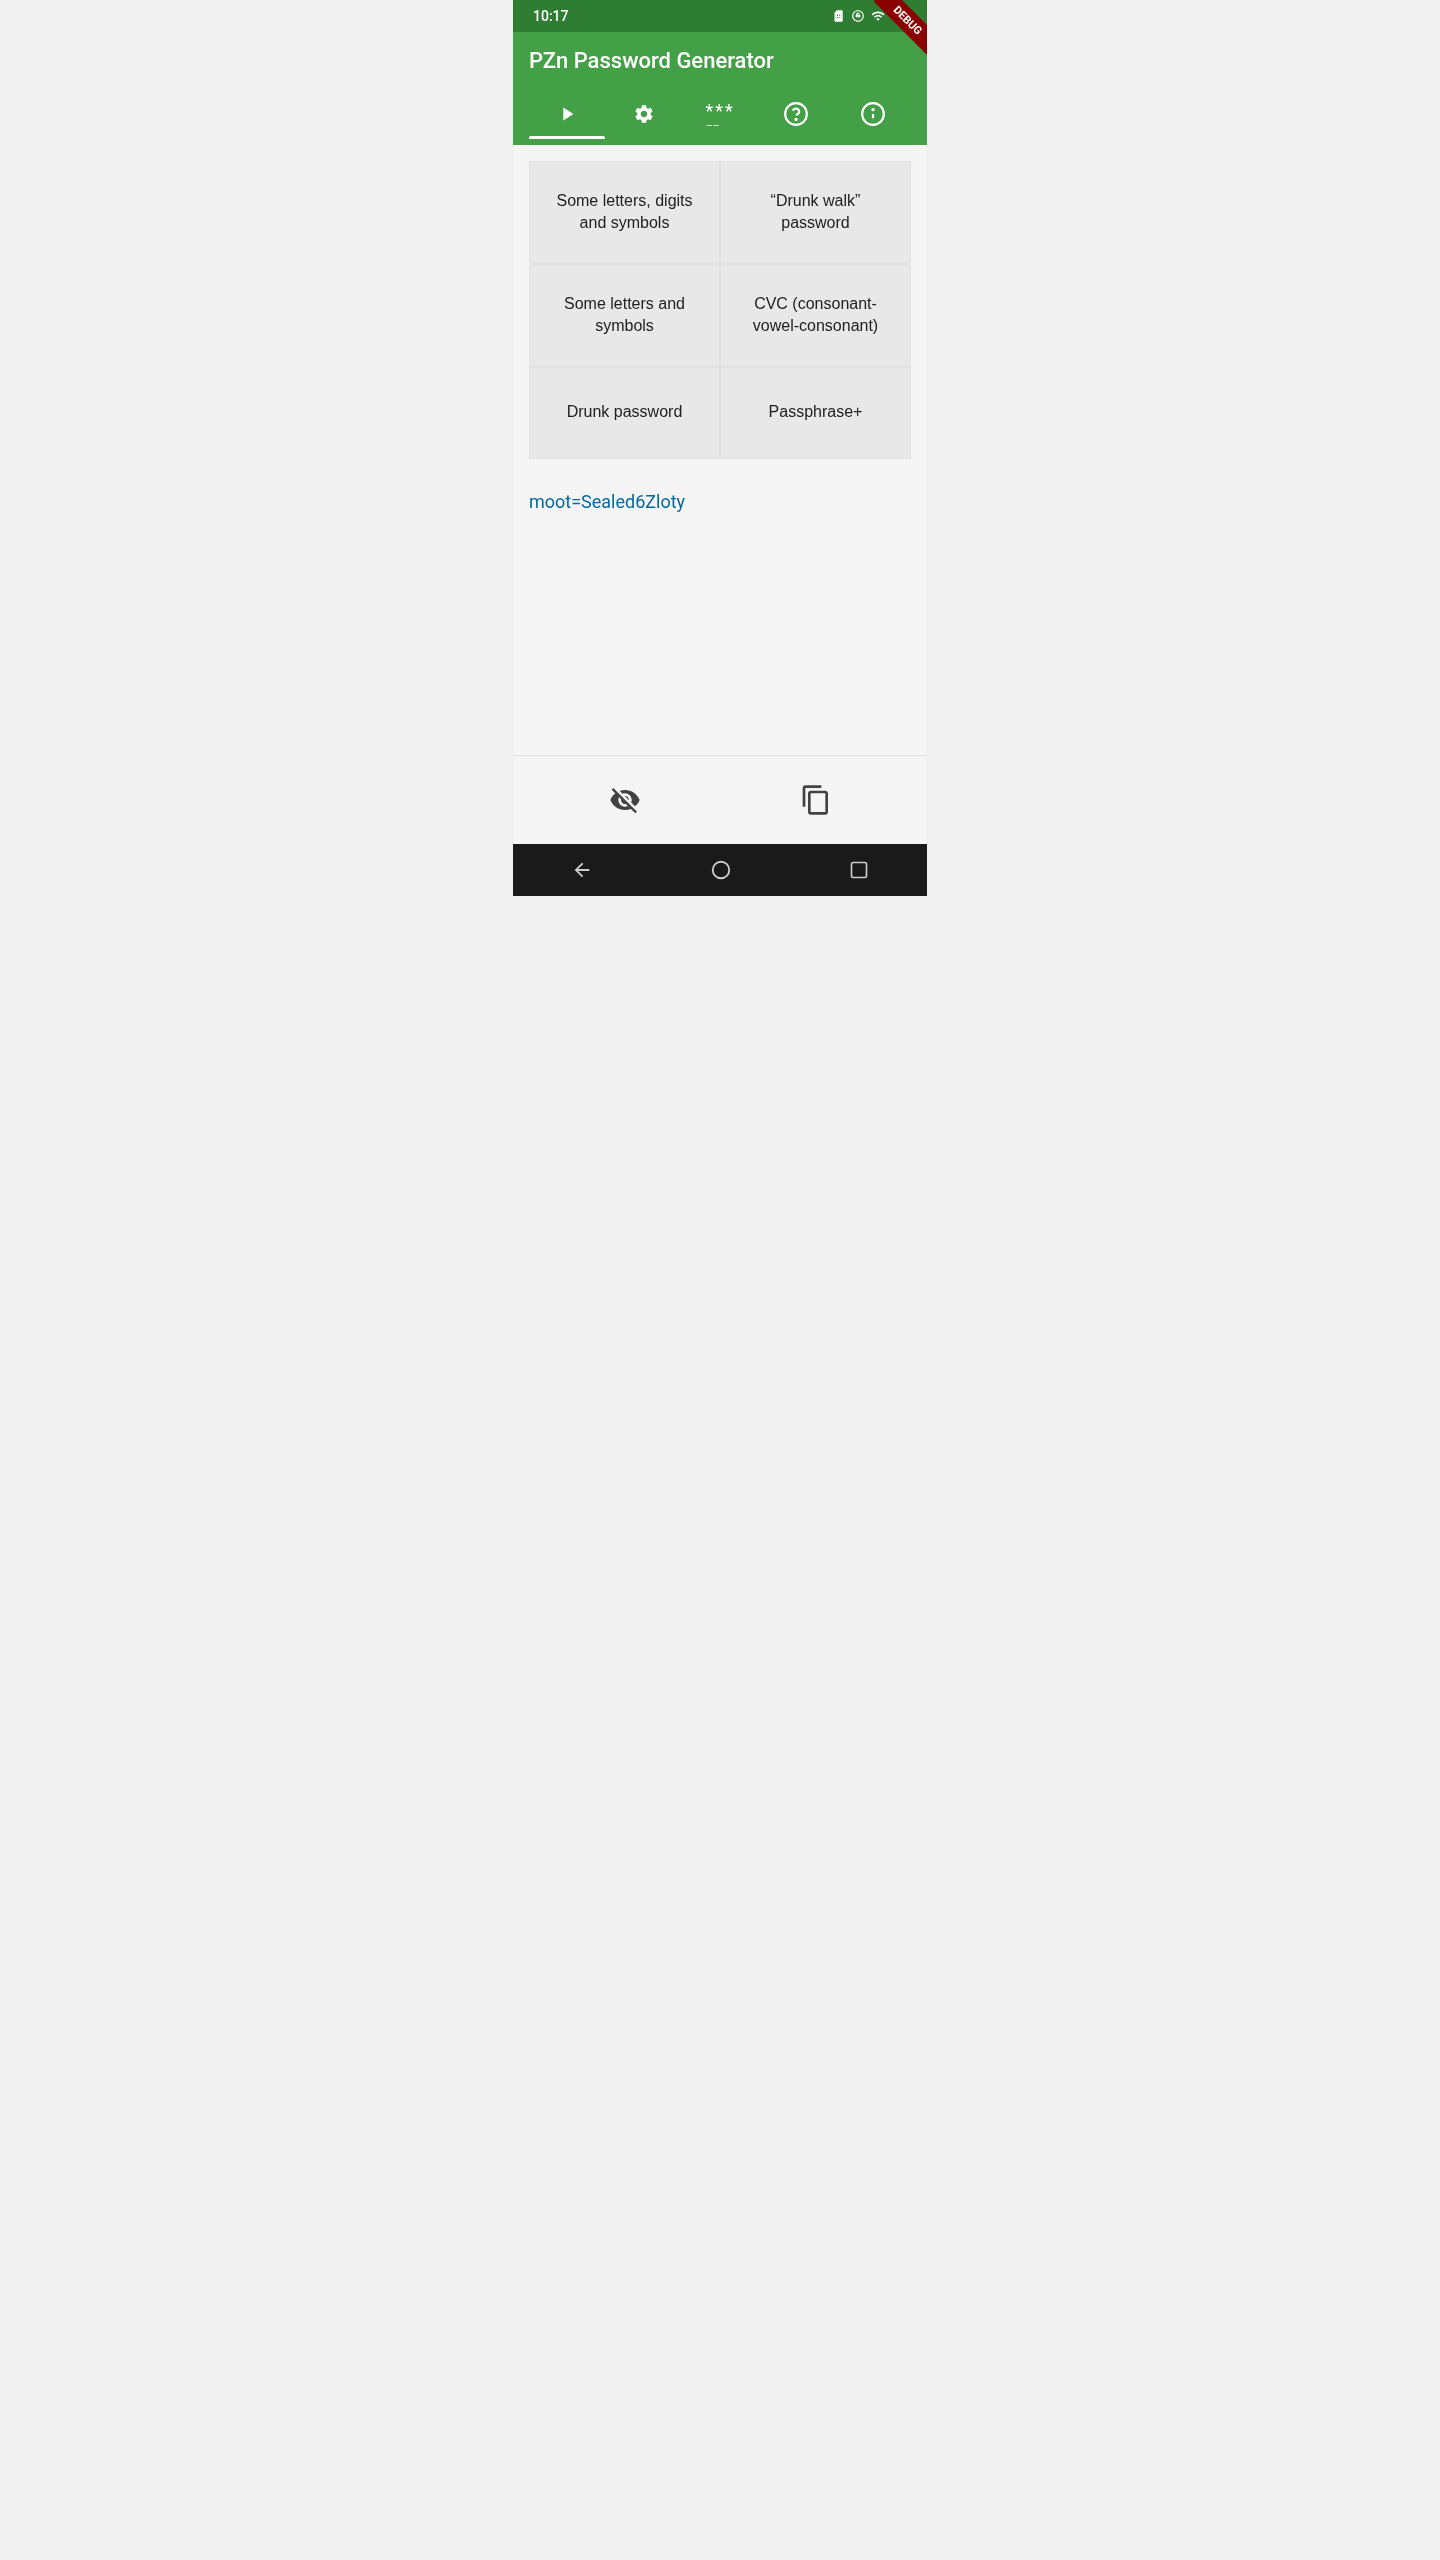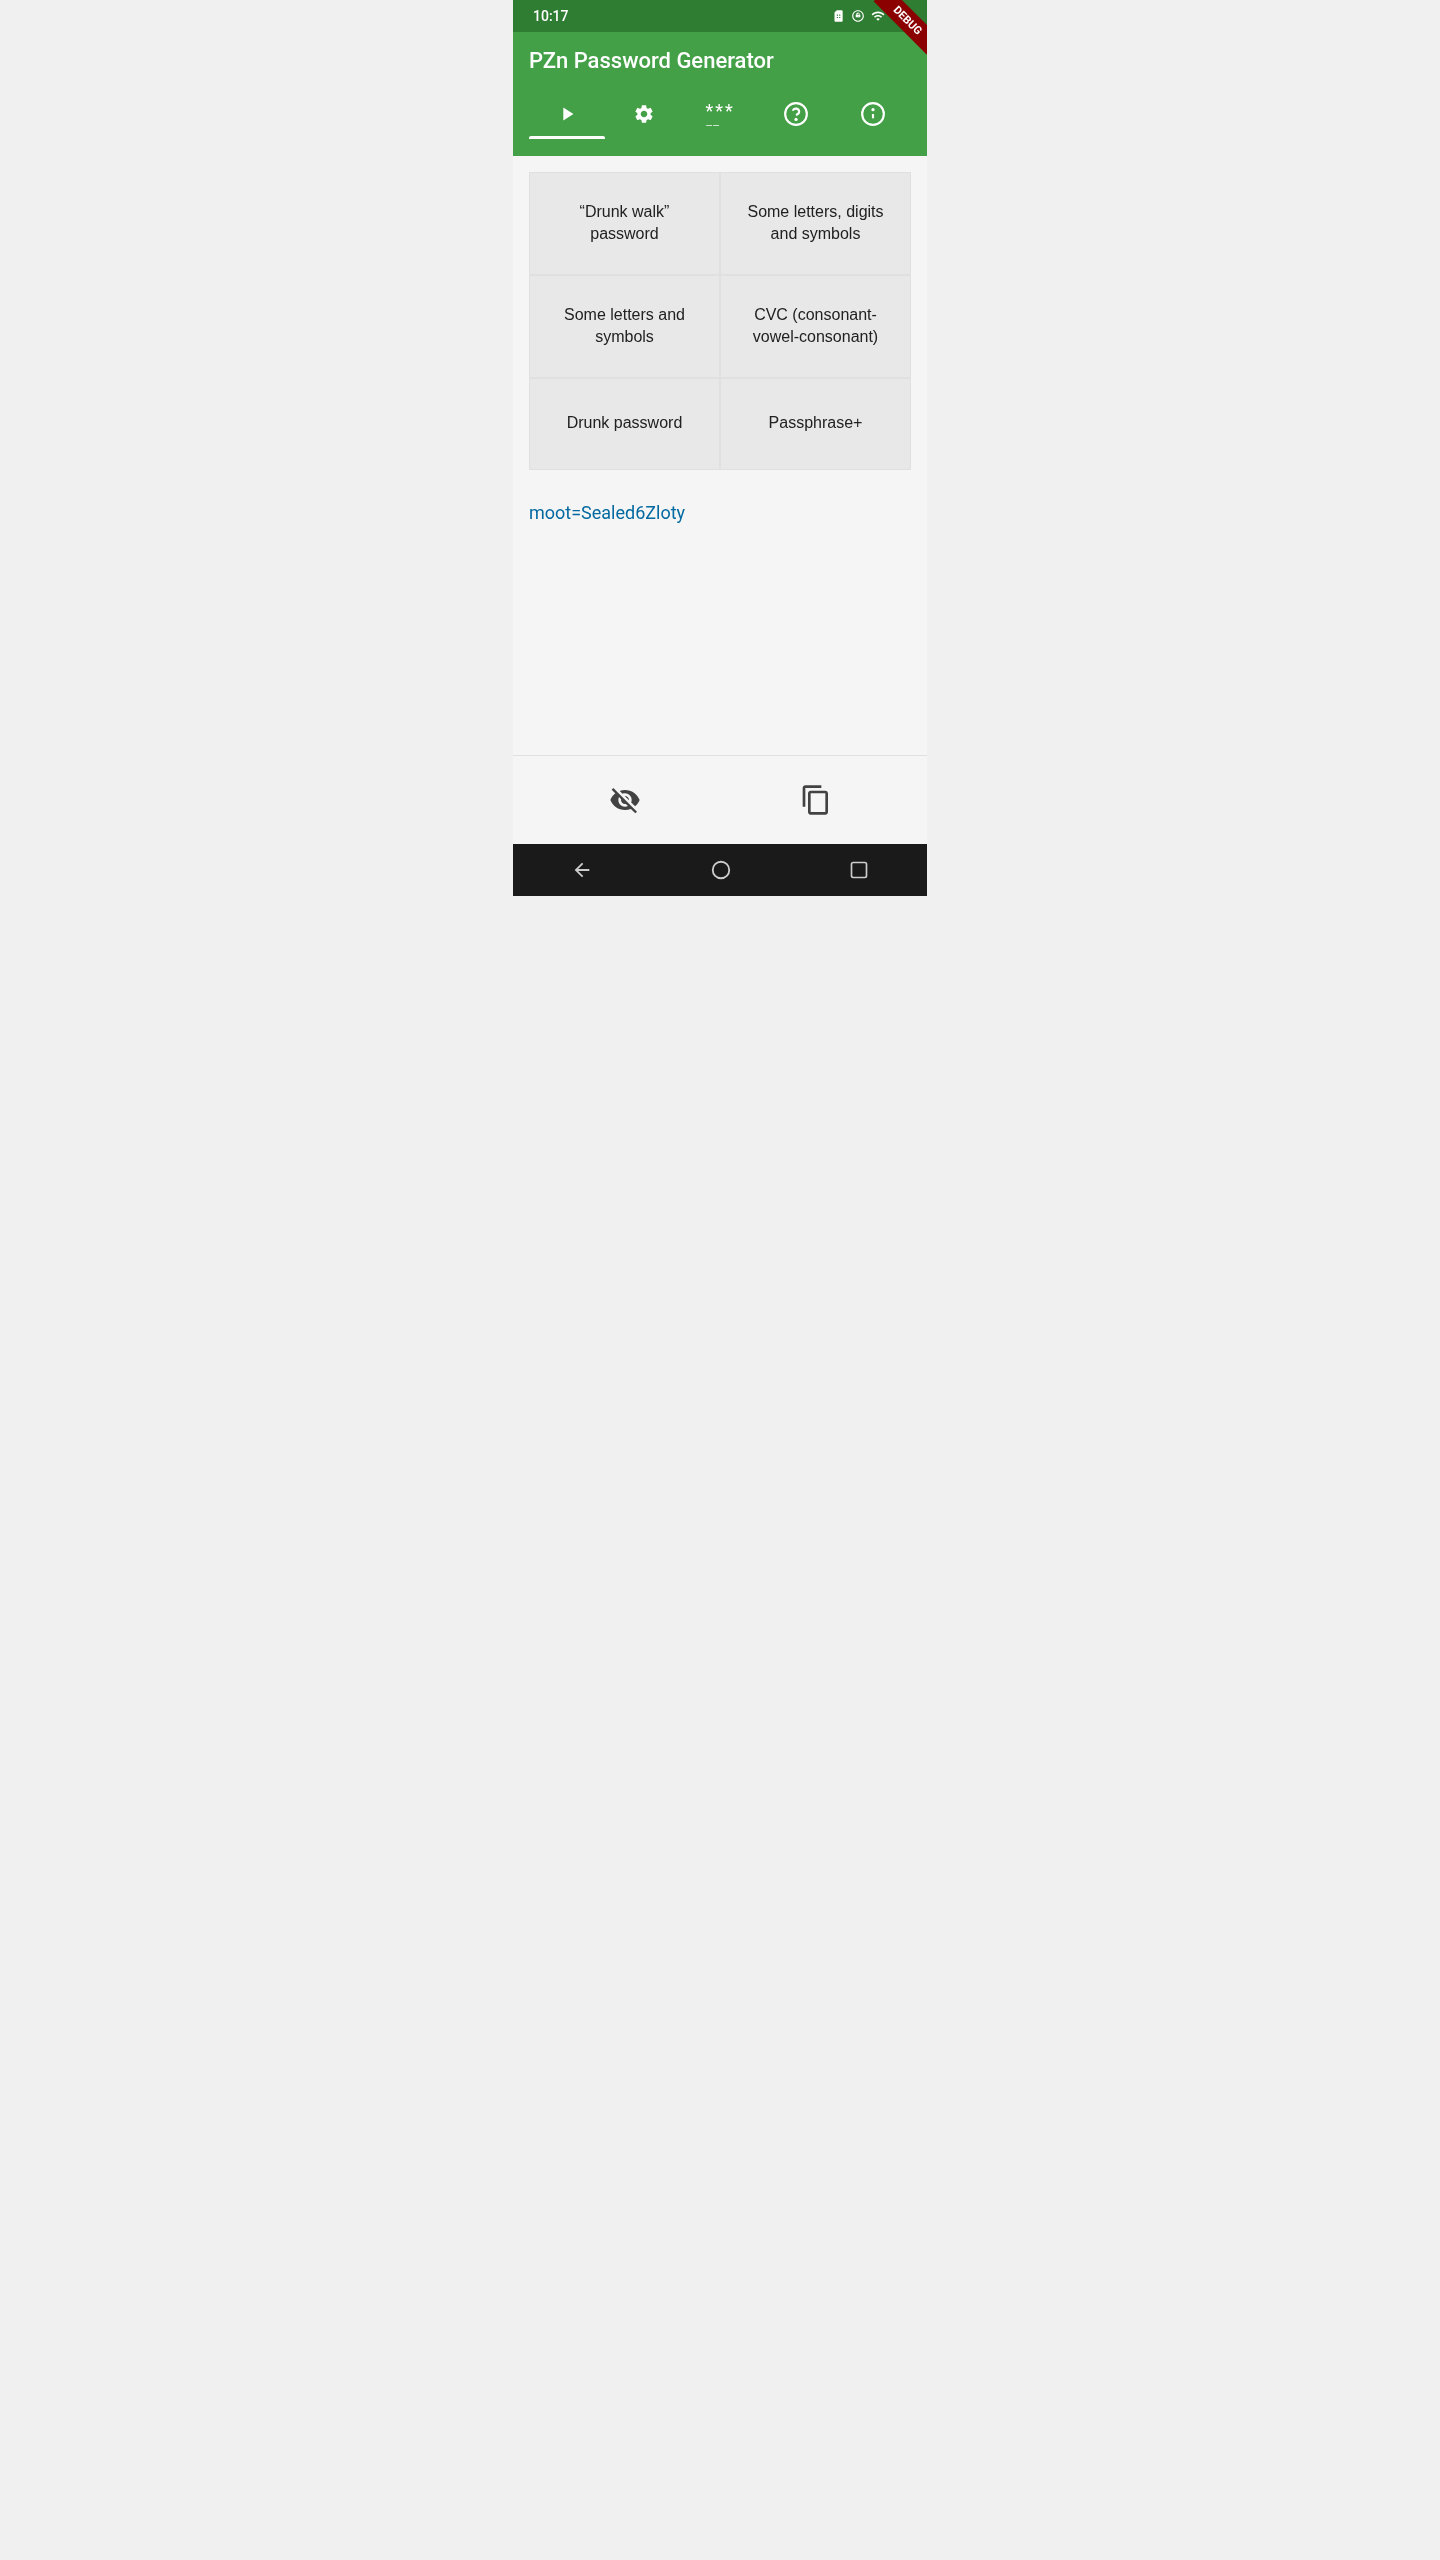--- a/index.html
+++ b/index.html
@@ -63,21 +63,21 @@
       font-size: 11px;
       font-weight: bold;
       padding: 4px 20px;
       transform: rotate(45deg);
       text-transform: uppercase;
     }
 
     
     .app-header {
       background: #43a047;
-      padding: 16px 16px 15px 16px;
+      padding: 16px 16px 4px 16px;
     }
 
     .app-title {
       color: white;
       font-size: 22px;
       font-weight: 500;
       margin-bottom: 20px;
     }
 
     
@@ -273,22 +273,22 @@
             <line x1="12" y1="12" x2="12" y2="16"></line>
           </svg>
       </span>
     </div>
   </div>
 </div>
 
 <div class="main-content">
 
   <div class="password-grid">
+    <button class="password-type-btn">Some letters, digits and symbols</button>
     <button class="password-type-btn">“Drunk walk” password</button>
-    <button class="password-type-btn">Some letters, digits and symbols</button>
     <button class="password-type-btn">Some letters and symbols</button>
     <button class="password-type-btn">CVC (consonant-vowel-consonant)</button>
     <button class="password-type-btn">Drunk password</button>
     <button class="password-type-btn">Passphrase+</button>
   </div>
 
   <div class="password-output-area">
     <span class="generated-password">moot=Sealed6Zloty</span>
   </div>
 

